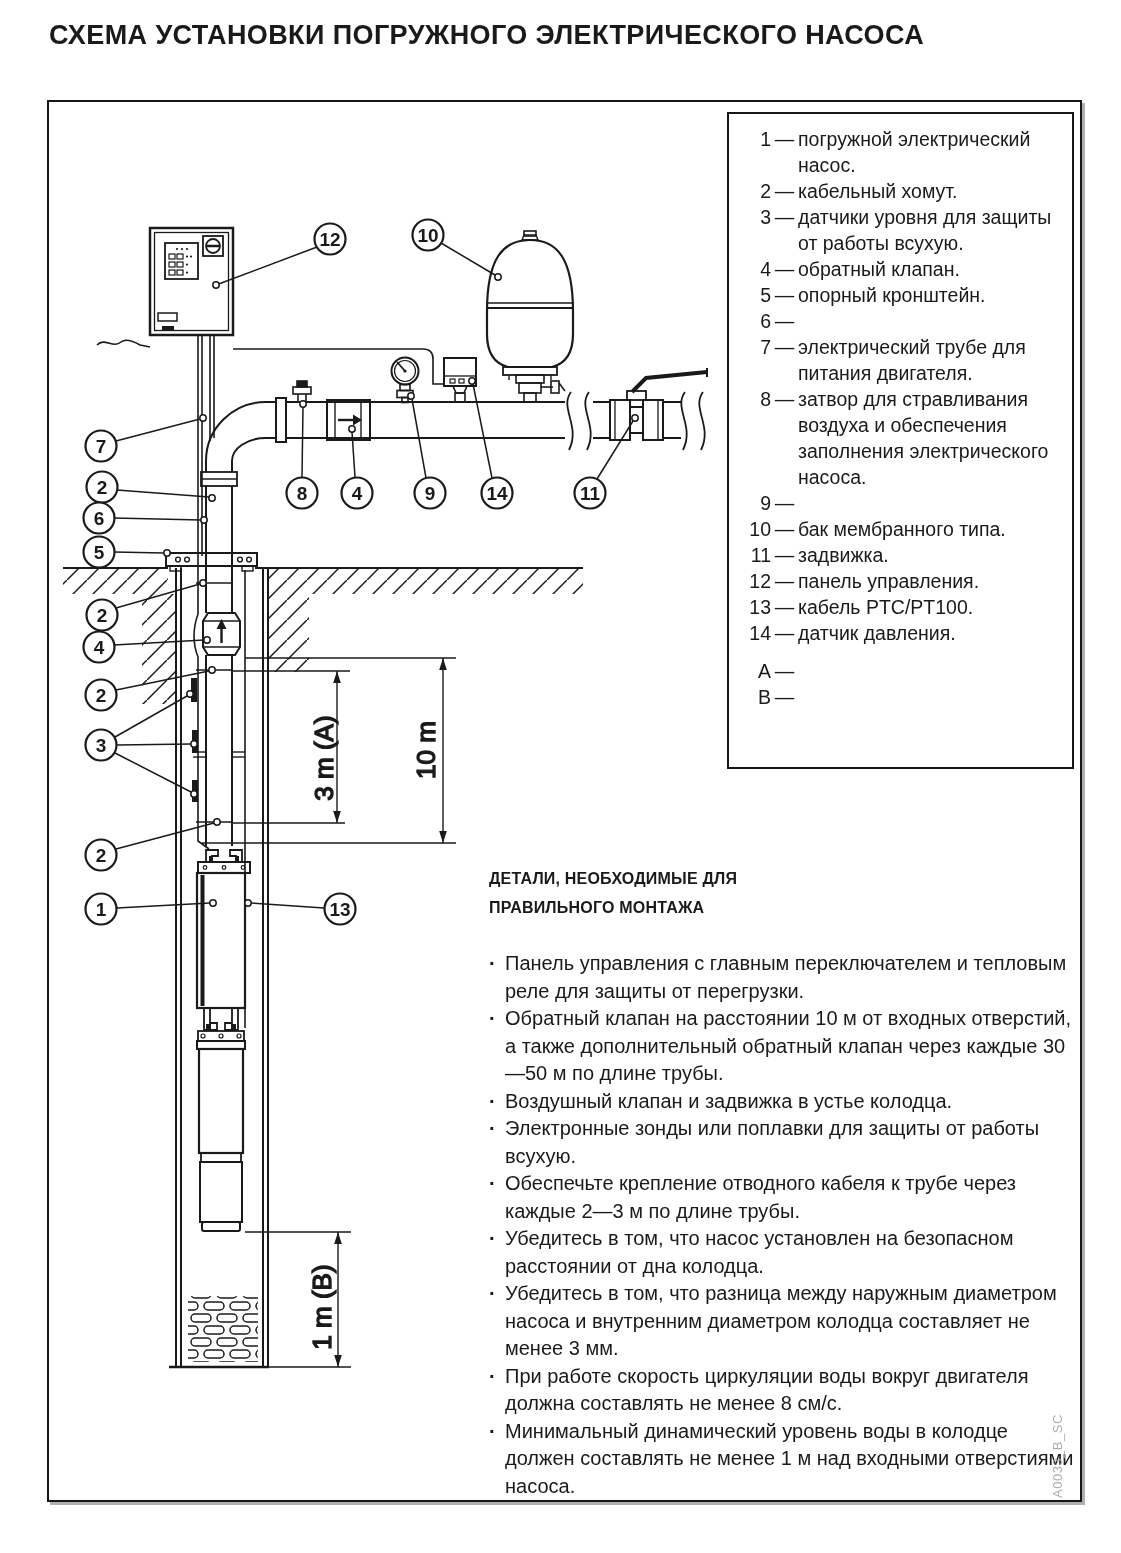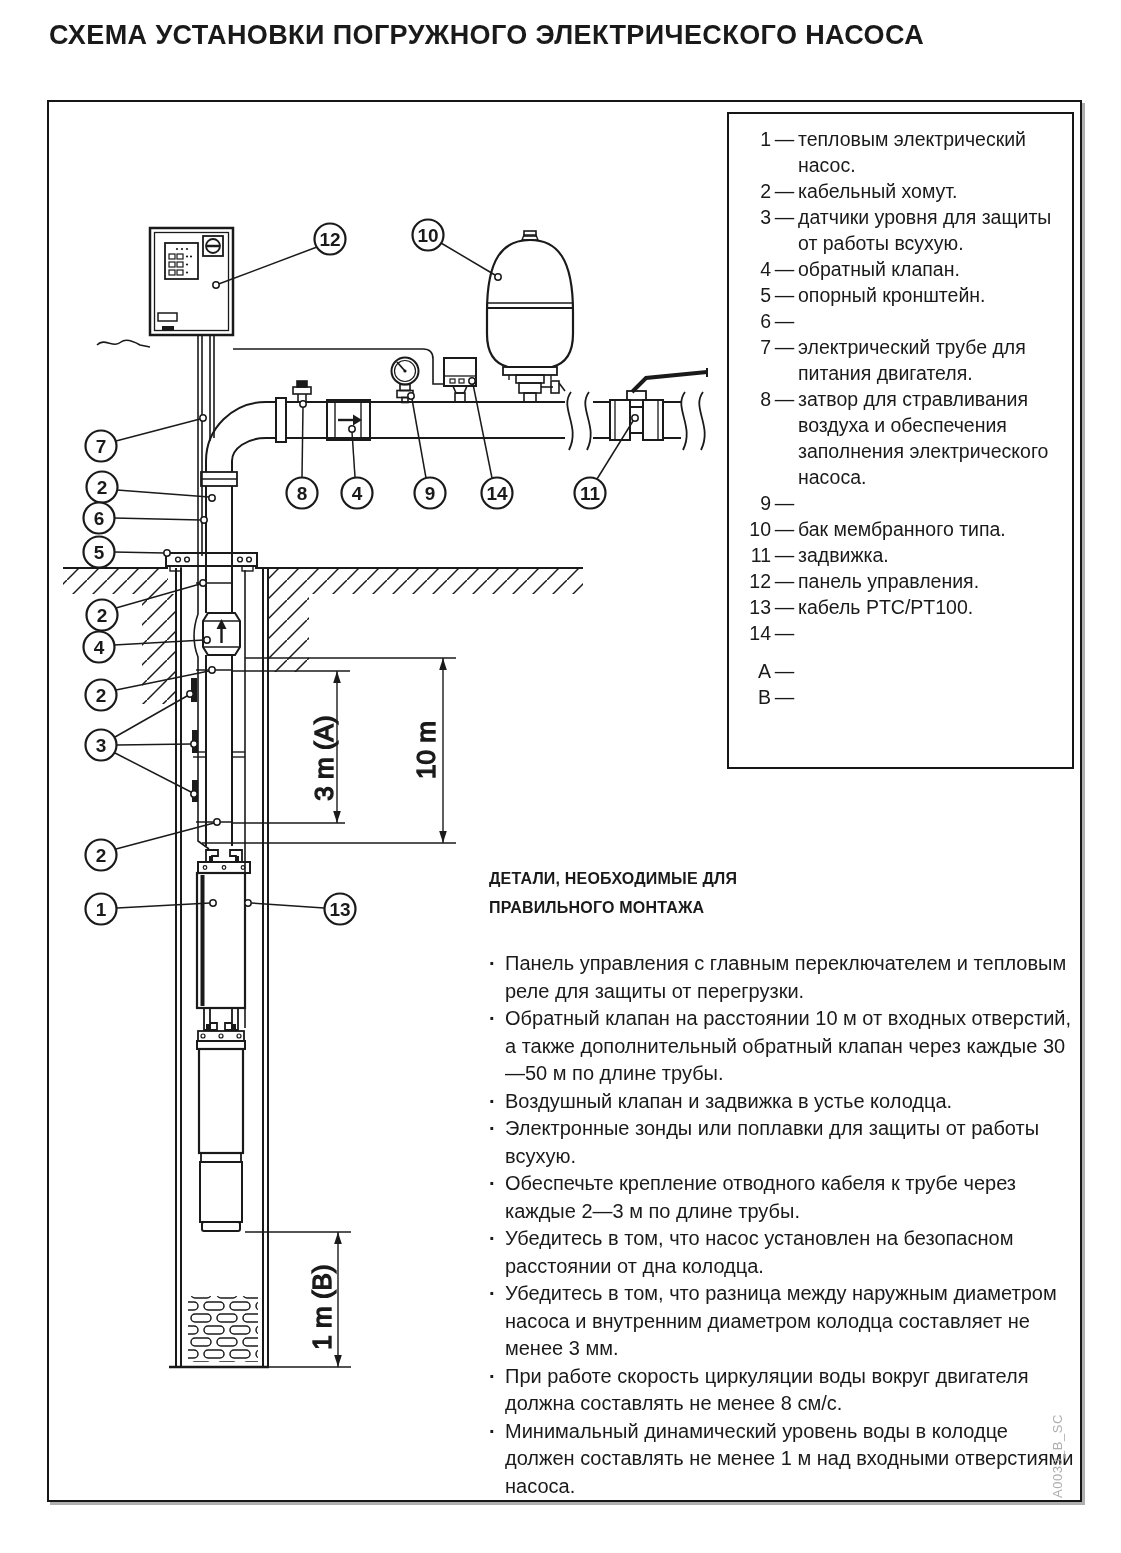--- a/index.html
+++ b/index.html
@@ -397,21 +397,21 @@
           <circle cx="543" cy="393" r="15.5"></circle>
           <text class="co-num" x="543" y="399.5" text-anchor="middle" stroke="none" fill="#1a1a1a">11</text>
         </g>
     </g>
   </svg>
 
   <div class="legend">
     <div class="leg-item">
         <span class="leg-num">1</span>
         <span class="leg-dash">—</span>
-        <span class="leg-text">тепловым электрический насос.</span>
+        <span class="leg-text">погружной электрический насос.</span>
       </div>
     <div class="leg-item">
         <span class="leg-num">2</span>
         <span class="leg-dash">—</span>
         <span class="leg-text">кабельный хомут.</span>
       </div>
     <div class="leg-item">
         <span class="leg-num">3</span>
         <span class="leg-dash">—</span>
         <span class="leg-text">датчики уровня для защиты от работы всухую.</span>
@@ -460,20 +460,21 @@
         <span class="leg-text">панель управления.</span>
       </div>
     <div class="leg-item">
         <span class="leg-num">13</span>
         <span class="leg-dash">—</span>
         <span class="leg-text">кабель PTC/PT100.</span>
       </div>
     <div class="leg-item">
         <span class="leg-num">14</span>
         <span class="leg-dash">—</span>
+        <span class="leg-text">датчик давления.</span>
       </div>
     <div class="leg-notes">
       <div class="leg-note">
           <span class="leg-num">А</span>
           <span class="leg-dash">—</span>
         </div>
       <div class="leg-note">
           <span class="leg-num">В</span>
           <span class="leg-dash">—</span>
         </div>

